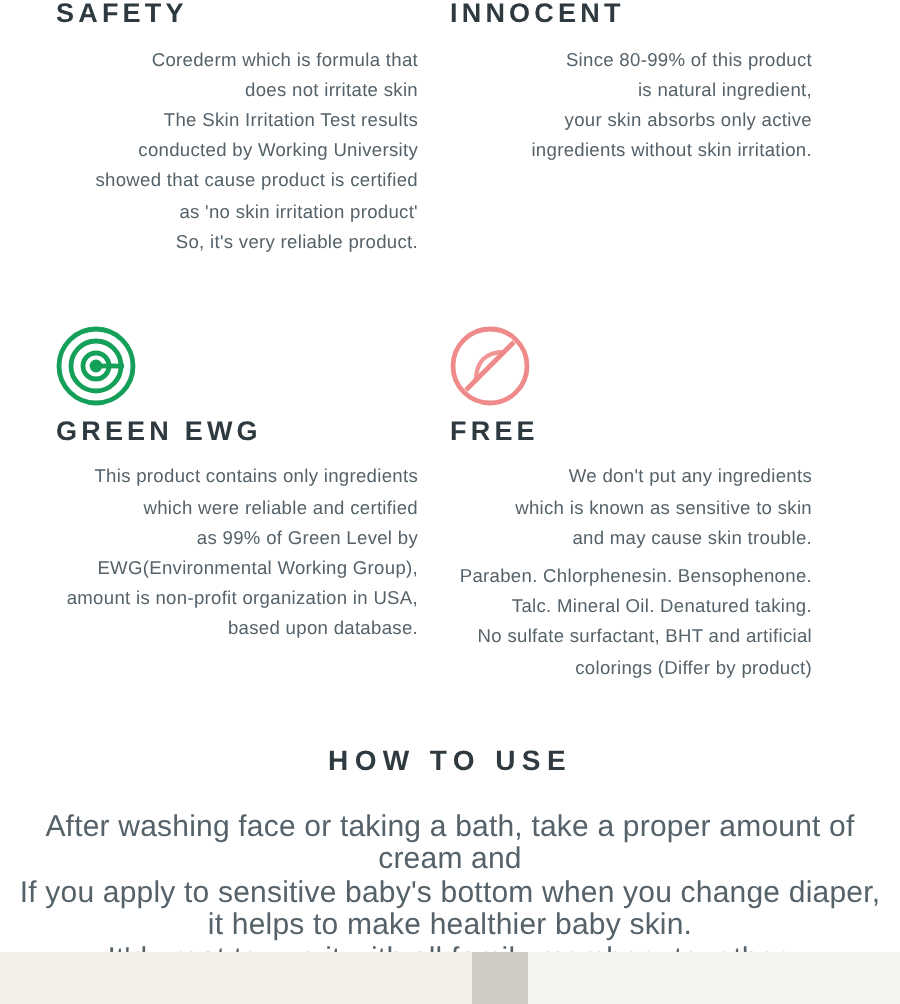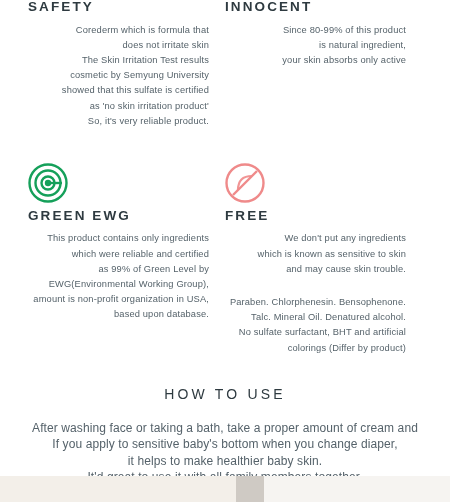--- a/index.html
+++ b/index.html
@@ -61,37 +61,37 @@
     font-size: 9.3px;
     line-height: 15.2px;
     color: #55626a;
     letter-spacing: 0.15px;
     text-align: right;
   }
   .f-body div {
     white-space: nowrap;
   }
   .f-sub {
-    margin-top: 18px;
+    margin-top: 4px;
   }
 
   
   .howto {
     margin-top: 30px;
     text-align: center;
   }
   .howto-title {
     font-size: 14px;
     letter-spacing: 3.2px;
-    font-weight: normal;
+    font-weight: bold;
     color: #2e3a40;
     margin-bottom: 18px;
   }
   .howto-body {
-    font-size: 12px;
+    font-size: 15px;
     line-height: 16.5px;
     color: #55626a;
     letter-spacing: 0.1px;
   }
 
   
   .photo-strip {
     position: absolute;
     left: 0;
     bottom: 0;
@@ -133,34 +133,35 @@
 
   <div class="features">
 
     <div class="feature">
       <div class="icon-wrap hidden-icon"></div>
       <div class="f-title">SAFETY</div>
       <div class="f-body">
         <div>Corederm which is formula that</div>
         <div>does not irritate skin</div>
         <div>The Skin Irritation Test results</div>
-        <div>cosmetic by Semyung University</div>
-        <div>showed that this sulfate is certified</div>
+        <div>conducted by Working University</div>
+        <div>showed that cause product is certified</div>
         <div>as 'no skin irritation product'</div>
         <div>So, it's very reliable product.</div>
       </div>
     </div>
 
     <div class="feature">
       <div class="icon-wrap hidden-icon"></div>
       <div class="f-title">INNOCENT</div>
       <div class="f-body">
         <div>Since 80-99% of this product</div>
         <div>is natural ingredient,</div>
         <div>your skin absorbs only active</div>
+        <div>ingredients without skin irritation.</div>
       </div>
     </div>
 
     <div class="feature row2">
       <div class="icon-wrap">
         <span>
           <svg width="40" height="40" viewBox="0 0 40 40">
             <circle cx="20" cy="20" r="18.5" fill="none" stroke="#15a05a" stroke-width="2.4"></circle>
             <circle cx="20" cy="20" r="12.5" fill="none" stroke="#15a05a" stroke-width="2.4"></circle>
             <circle cx="20" cy="20" r="6.5" fill="none" stroke="#15a05a" stroke-width="2.4"></circle>
@@ -191,21 +192,21 @@
           </svg>
         </span>
       </div>
       <div class="f-title">FREE</div>
       <div class="f-body">
         <div>We don't put any ingredients</div>
         <div>which is known as sensitive to skin</div>
         <div>and may cause skin trouble.</div>
         <div class="f-sub">
           <div>Paraben. Chlorphenesin. Bensophenone.</div>
-          <div>Talc. Mineral Oil. Denatured alcohol.</div>
+          <div>Talc. Mineral Oil. Denatured taking.</div>
           <div>No sulfate surfactant, BHT and artificial</div>
           <div>colorings (Differ by product)</div>
         </div>
       </div>
     </div>
 
   </div>
 
   <div class="howto">
     <div class="howto-title">HOW TO USE</div>

